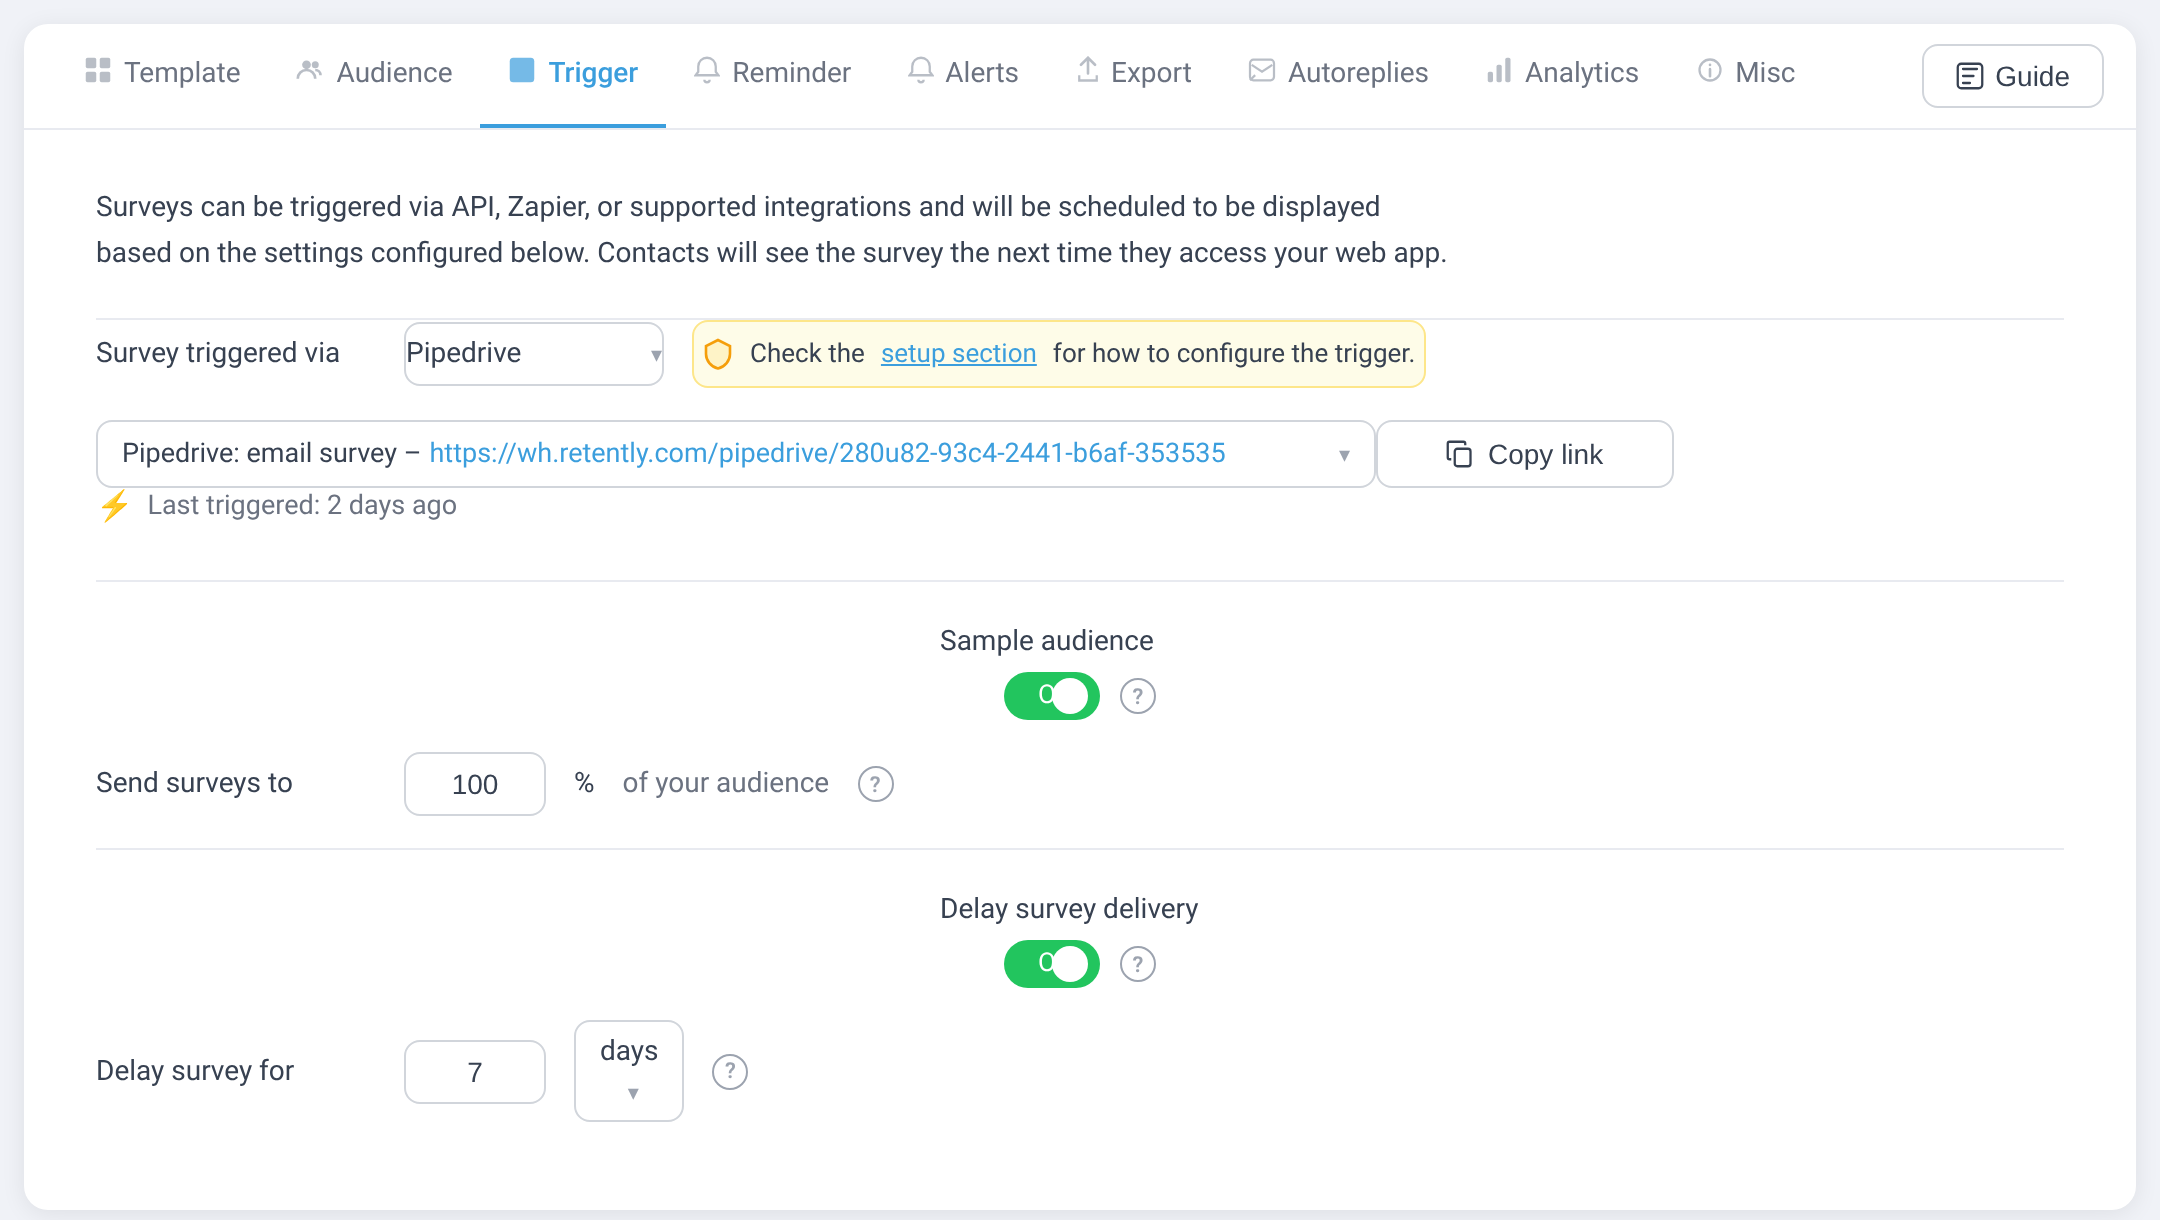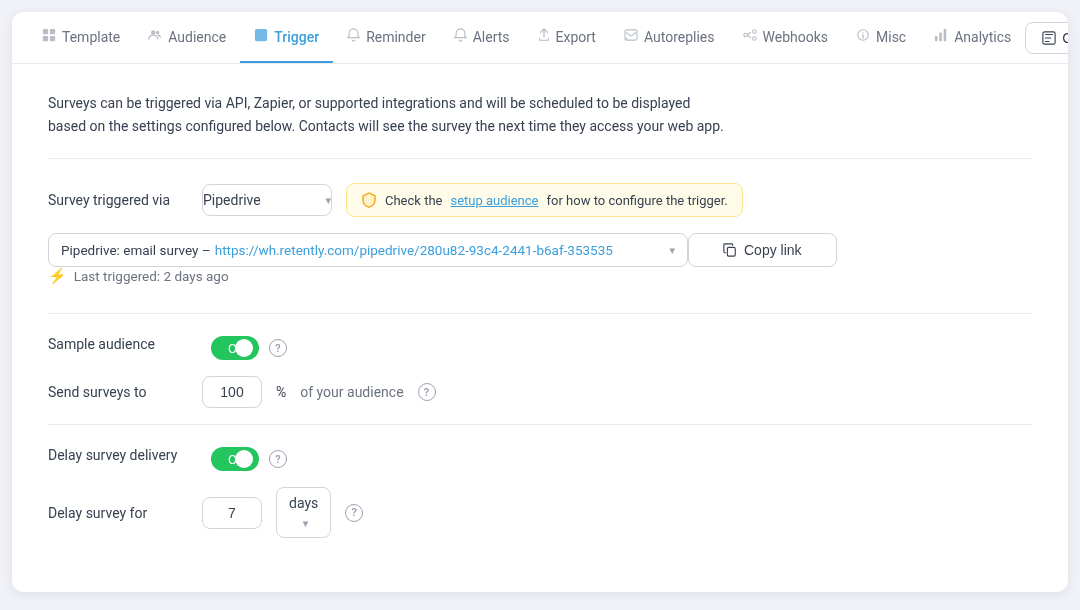--- a/index.html
+++ b/index.html
@@ -62,21 +62,20 @@
       cursor: pointer;
       font-weight: 500;
     }
     .content {
       padding: 28px 36px;
     }
     .description-box {
       background: #fff;
       border-bottom: 1px solid #e8eaf0;
       padding-bottom: 20px;
-      margin-bottom: 24px;
     }
     .description-text {
       font-size: 14px;
       color: #374151;
       line-height: 1.65;
       max-width: 680px;
     }
     .form-row {
       display: flex;
       align-items: center;
@@ -106,21 +105,21 @@
       color: #9ca3af;
       font-size: 11px;
     }
     .info-banner {
       display: flex;
       align-items: center;
       gap: 8px;
       background: #fefce8;
       border: 1px solid #fde68a;
       border-radius: 8px;
-      padding: 8px 14px;
+      padding: 8px 4px;
       font-size: 13px;
       color: #374151;
     }
     .info-banner a {
       color: #3b9edd;
       text-decoration: underline;
     }
     .webhook-row {
       display: flex;
       align-items: center;
@@ -164,22 +163,24 @@
       align-items: center;
       gap: 7px;
       font-size: 13.5px;
       color: #6b7280;
       margin-bottom: 28px;
     }
     .trigger-info .bolt { color: #3b9edd; font-size: 15px; }
     .divider { border: none; border-top: 1px solid #e8eaf0; margin: 4px 0 22px 0; }
     .toggle-row {
       display: flex;
-      gap: 23px;
+      align-items: center;
+      gap: 7px;
       margin-bottom: 16px;
+      flex-direction: column;
     }
     .toggle-wrap {
       display: flex;
       align-items: center;
       gap: 10px;
     }
     .toggle {
       position: relative;
       width: 48px;
       height: 24px;
@@ -223,21 +224,21 @@
       border: 1.5px solid #9ca3af;
       display: inline-flex;
       align-items: center;
       justify-content: center;
       font-size: 11px;
       color: #9ca3af;
       cursor: pointer;
       font-weight: 600;
     }
     .number-input {
-      width: 60px;
+      width: 71px;
       padding: 7px 4px;
       border: 1.5px solid #d1d5db;
       border-radius: 8px;
       font-size: 14px;
       color: #374151;
       text-align: center;
       outline: none;
     }
     .unit-text {
       font-size: 14px;
@@ -330,46 +331,35 @@
             <path d="M2 4L8 8l6-4" stroke="#9ca3af" stroke-width="1.3" fill="none"></path>
             <rect x="1" y="1" width="14" height="12" rx="2" stroke="#9ca3af" stroke-width="1.3" fill="none"></rect>
             <path d="M4 10l-3 3" stroke="#9ca3af" stroke-width="1.3"></path>
           </svg>
       </span>
       <span>Autoreplies</span>
     </a>
     <a class="tab-item">
       <span class="tab-icon">
         <svg width="14" height="14" viewBox="0 0 16 16" fill="none">
-            <circle cx="3" cy="8" r="2" stroke="#9ca3af" stroke-width="1.3" fill="none"></circle>
-            <circle cx="13" cy="4" r="2" stroke="#9ca3af" stroke-width="1.3" fill="none"></circle>
-            <circle cx="13" cy="12" r="2" stroke="#9ca3af" stroke-width="1.3" fill="none"></circle>
-            <path d="M5 8l4-3.2M5 8l4 3.5" stroke="#9ca3af" stroke-width="1.3"></path>
-          </svg>
-      </span>
-      <span>Webhooks</span>
-    </a>
-    <a class="tab-item">
-      <span class="tab-icon">
-        <svg width="14" height="14" viewBox="0 0 16 16" fill="none">
-            <circle cx="8" cy="8" r="6" stroke="#9ca3af" stroke-width="1.3" fill="none"></circle>
-            <path d="M8 5v.1M8 7.5v4" stroke="#9ca3af" stroke-width="1.5" stroke-linecap="round"></path>
-          </svg>
-      </span>
-      <span>Misc</span>
-    </a>
-    <a class="tab-item">
-      <span class="tab-icon">
-        <svg width="14" height="14" viewBox="0 0 16 16" fill="none">
             <rect x="1" y="9" width="3" height="6" fill="#9ca3af" rx="1"></rect>
             <rect x="6" y="5" width="3" height="10" fill="#9ca3af" rx="1"></rect>
             <rect x="11" y="1" width="3" height="14" fill="#9ca3af" rx="1"></rect>
           </svg>
       </span>
       <span>Analytics</span>
+    </a>
+    <a class="tab-item">
+      <span class="tab-icon">
+        <svg width="14" height="14" viewBox="0 0 16 16" fill="none">
+            <circle cx="8" cy="8" r="6" stroke="#9ca3af" stroke-width="1.3" fill="none"></circle>
+            <path d="M8 5v.1M8 7.5v4" stroke="#9ca3af" stroke-width="1.5" stroke-linecap="round"></path>
+          </svg>
+      </span>
+      <span>Misc</span>
     </a>
     <div class="tab-spacer"></div>
     <button class="guide-btn">
       <svg width="14" height="14" viewBox="0 0 16 16" fill="none">
           <rect x="1" y="1" width="14" height="14" rx="2" stroke="#374151" stroke-width="1.3" fill="none"></rect>
           <path d="M4 4h8M4 8h6M4 12h4" stroke="#374151" stroke-width="1.3" stroke-linecap="round"></path>
         </svg>
       <span>Guide</span>
     </button>
   </div>
@@ -383,21 +373,21 @@
       <span class="form-label">Survey triggered via</span>
       <div class="select-dropdown">
         <span>Pipedrive</span>
         <span class="chevron">▾</span>
       </div>
       <div class="info-banner">
         <svg width="16" height="16" viewBox="0 0 16 16" fill="none">
             <path d="M8 1L2 4v4c0 3.3 2.5 6.4 6 7.2 3.5-.8 6-3.9 6-7.2V4L8 1z" stroke="#f59e0b" stroke-width="1.3" fill="#fef3c7"></path>
           </svg>
         <span>Check the </span>
-        <a href="#">setup audience</a>
+        <a href="#">setup section</a>
         <span>for how to configure the trigger.</span>
       </div>
     </div>
 
     <div class="webhook-row">
       <div class="webhook-select">
         <span style="margin-right:4px;">Pipedrive: email survey –</span>
         <span class="url">https://wh.retently.com/pipedrive/280u82-93c4-2441-b6af-353535</span>
         <span class="chev">▾</span>
       </div>

